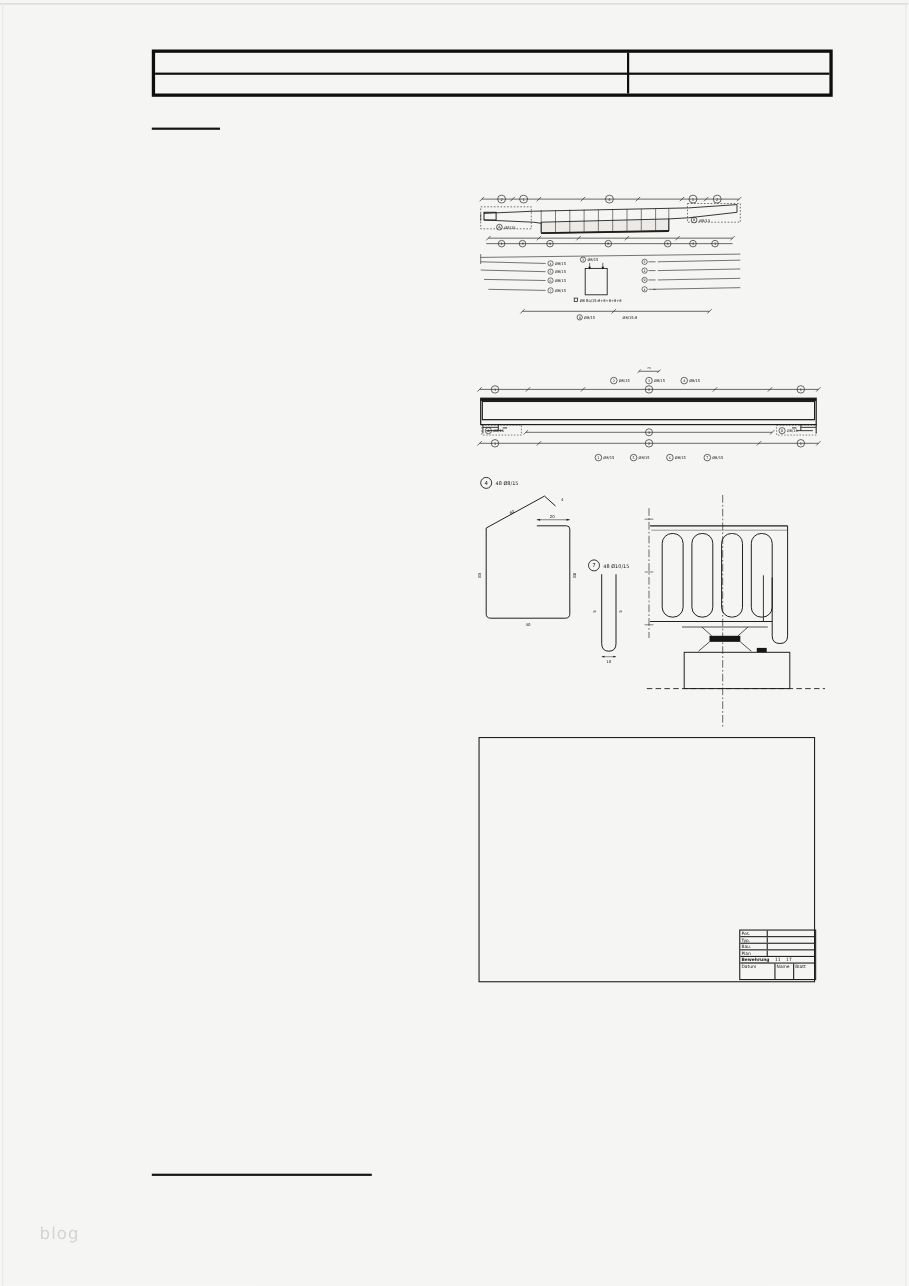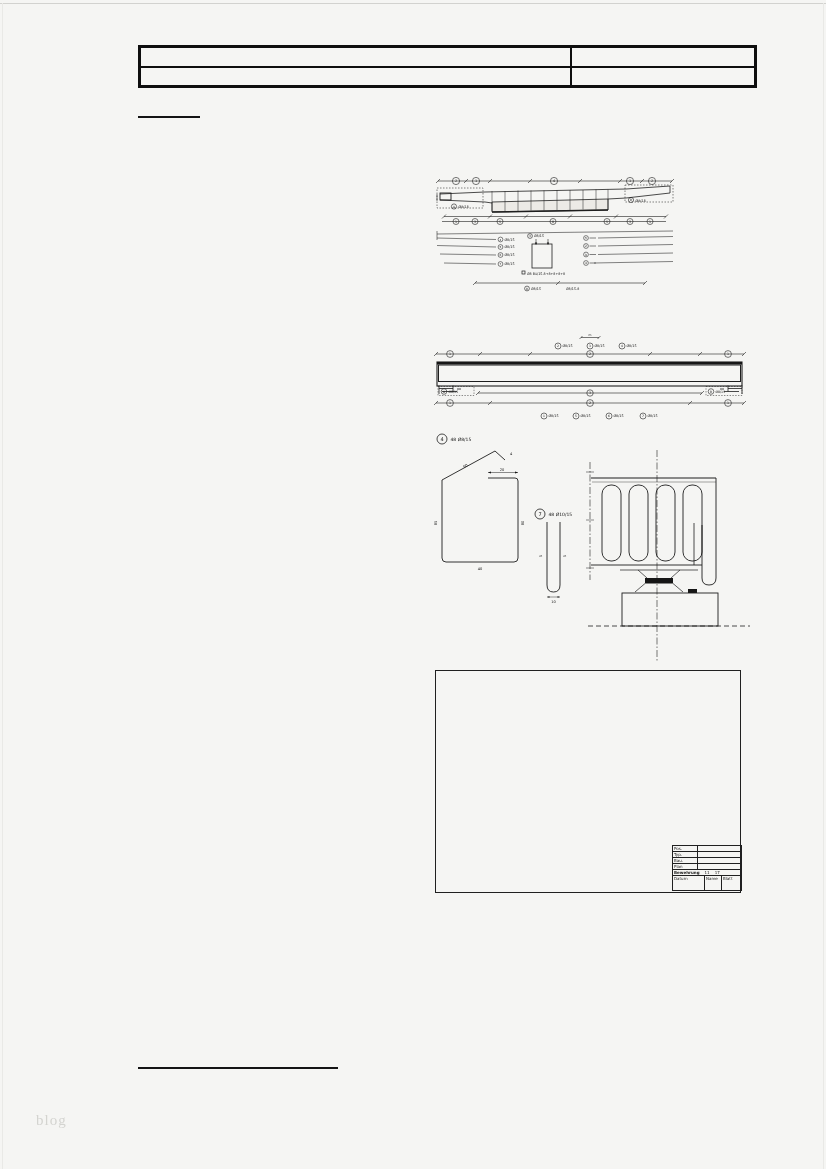--- a/index.html
+++ b/index.html
@@ -41,21 +41,21 @@
   .tb-label { width:25px; border-right:1px solid #202020; padding-left:1px; overflow:hidden; box-sizing:border-box; }
   .tb-value { flex:1; }
   .tb-scale { height:6px; border-bottom:1px solid #202020; display:flex; gap:5px; padding-left:1px; box-sizing:border-box; overflow:hidden; }
   .tb-scale-text { font-weight:bold; text-decoration:underline; }
   .tb-cols { display:flex; height:14px; }
   .tb-col { border-right:1px solid #202020; padding:0 1px; overflow:hidden; box-sizing:border-box; }
   .tb-col:last-child { border-right:none; }
   .tb-col-1 { width:32px; } .tb-col-2 { width:17px; } .tb-col-3 { flex:1; }
 
   .rule { position:absolute; left:138px; top:1067px; width:200px; height:2px; background:#141414; }
-  .watermark { position:absolute; left:36px; top:1112px; font-size:15px; color:#d4d4d0; letter-spacing:1px;font-family:Liberation Serif, serif; }
+  .watermark { position:absolute; left:36px; top:1112px; font-size:15px; color:#d4d4d0; letter-spacing:1px; }
 </style>
 </head>
 <body>
 
 <div class="page">
   <div class="page-top-border"></div>
   <div class="page-left-border"></div>
   <div class="page-right-border"></div>
 
   <div class="header-table">

